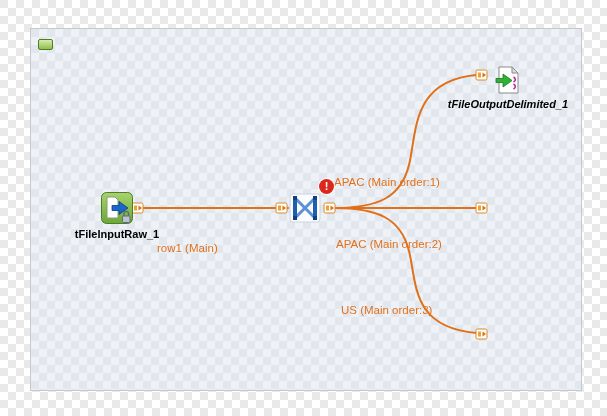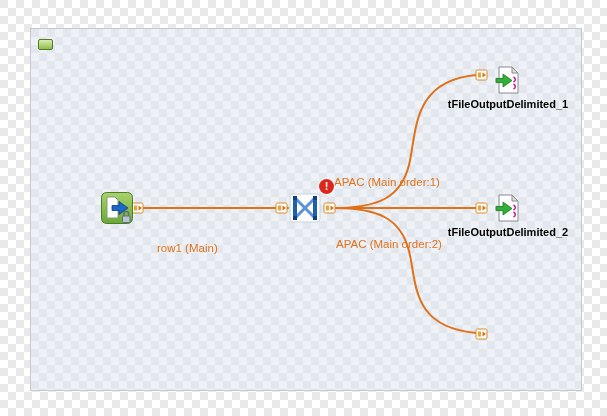--- a/index.html
+++ b/index.html
@@ -76,79 +76,69 @@
       <g transform="translate(445,300)">
         <rect width="11" height="10" rx="1.5" fill="#fffdf5" stroke="#d98a2b"></rect>
           <rect x="2" y="2.5" width="3" height="5" fill="#e8a33d"></rect>
           <path d="M6.5,2.5 L10,5 L6.5,7.5 Z" fill="#d66f1e"></path>
       </g>
     </svg>
 
     <div class="conn-label" style="left:126px;top:185px;">row1 (Main)</div>
     <div class="conn-label" style="left:303px;top:119px;">APAC (Main order:1)</div>
     <div class="conn-label" style="left:305px;top:181px;">APAC (Main order:2)</div>
+    <div class="conn-label" style="left:310px;top:247px;">US (Main order:3)</div>
 
     <div class="component" style="left:16px;top:162px;width:140px;">
       <svg width="34" height="34" viewBox="0 0 34 34">
         <defs>
           <linearGradient id="grn" x1="0" y1="0" x2="0" y2="1">
             <stop offset="0" stop-color="#a8d36c"></stop>
               <stop offset="1" stop-color="#6aa836"></stop>
           </linearGradient>
         </defs>
         <g>
           <rect x="1.5" y="1.5" width="31" height="31" rx="5" fill="url(#grn)" stroke="#4e7d2a"></rect>
           <path d="M7,6 h8 l3,3 v18 h-11 z" fill="#ffffff" stroke="#8a9a7a"></path>
           <path d="M12,14.5 h7 v-4 l9,6.5 -9,6.5 v-4 h-7 z" fill="#1b66c9" stroke="#0d3f85" stroke-width="0.8"></path>
           <g>
             <path d="M24,25 v-2.3 a2.3,2.3 0 0 1 4.6,0 V25" fill="none" stroke="#5f6b7a" stroke-width="1.4"></path>
             <rect x="22.5" y="25" width="7.5" height="6.5" rx="1.2" fill="#b9c4d0" stroke="#5f6b7a"></rect>
           </g>
         </g>
       </svg>
+      <div class="comp-label">tFileInputRaw_1</div>
     </div>
 
     <div class="component" style="left:224px;top:162px;width:100px;">
       <div class="error-badge" style="left:64px;top:-12px;">!</div>
       <svg width="34" height="34" viewBox="0 0 34 34">
         <g>
           <rect x="2" y="3" width="30" height="28" rx="3" fill="#ffffff" fill-opacity="0.85" stroke="#c8d4e0"></rect>
           <path d="M7,7 L27,27" stroke="#5b92d6" stroke-width="3" fill="none"></path>
           <path d="M27,7 L7,27" stroke="#5b92d6" stroke-width="3" fill="none"></path>
           <path d="M7,27 V7" stroke="#1e5fae" stroke-width="4" fill="none"></path>
           <path d="M27,27 V7" stroke="#1e5fae" stroke-width="4" fill="none"></path>
           <rect x="5" y="5" width="4" height="4" fill="#123f7d"></rect>
           <rect x="25" y="5" width="4" height="4" fill="#123f7d"></rect>
           <rect x="5" y="25" width="4" height="4" fill="#123f7d"></rect>
           <rect x="25" y="25" width="4" height="4" fill="#123f7d"></rect>
         </g>
       </svg>
     </div>
 
-    <div class="component" style="left:397px;top:36px;width:160px;">
+    <div class="component" style="left:397px;top:36px;width:160px;font-style:italic;">
       <svg width="30" height="30" viewBox="0 0 30 30">
         <g>
           <path d="M6,2 h13 l6,6 v20 h-19 z" fill="#ffffff" stroke="#8a8a8a"></path>
           <path d="M19,2 v6 h6 z" fill="#dcdcdc" stroke="#8a8a8a"></path>
           <path d="M20.5,12 c2.5,1.5 2.5,3.5 0,5" fill="none" stroke="#c2269a" stroke-width="1.6"></path>
           <path d="M20.5,19 c2.5,1.5 2.5,3.5 0,5" fill="none" stroke="#c2269a" stroke-width="1.6"></path>
           <path d="M3,13.5 h7 v-4.5 l9,6.5 -9,6.5 v-4.5 h-7 z" fill="#2eb135" stroke="#1c7a22" stroke-width="0.8"></path>
         </g>
       </svg>
       <div class="comp-label">tFileOutputDelimited_1</div>
     </div>
 
-    <div class="component" style="left:397px;top:164px;width:160px;">
-      <svg width="30" height="30" viewBox="0 0 30 30">
-        <g>
-          <path d="M6,2 h13 l6,6 v20 h-19 z" fill="#ffffff" stroke="#8a8a8a"></path>
-          <path d="M19,2 v6 h6 z" fill="#dcdcdc" stroke="#8a8a8a"></path>
-          <path d="M20.5,12 c2.5,1.5 2.5,3.5 0,5" fill="none" stroke="#c2269a" stroke-width="1.6"></path>
-          <path d="M20.5,19 c2.5,1.5 2.5,3.5 0,5" fill="none" stroke="#c2269a" stroke-width="1.6"></path>
-          <path d="M3,13.5 h7 v-4.5 l9,6.5 -9,6.5 v-4.5 h-7 z" fill="#2eb135" stroke="#1c7a22" stroke-width="0.8"></path>
-        </g>
-      </svg>
-      <div class="comp-label">tFileOutputDelimited_2</div>
-    </div>
 
 
   </div>
 </div>
 
 </body></html>

